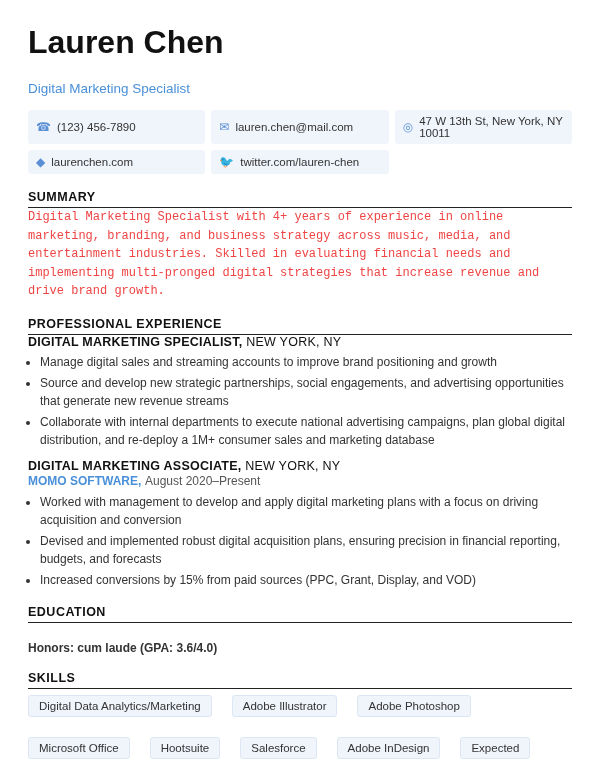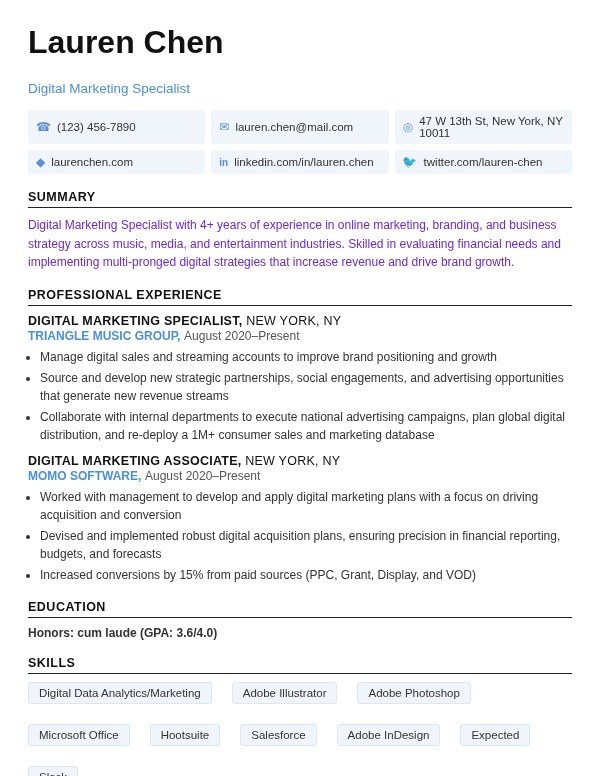--- a/index.html
+++ b/index.html
@@ -45,28 +45,28 @@
       font-size: 12px;
       flex-shrink: 0;
     }
     .section-title {
       font-size: 12.5px;
       font-weight: 900;
       letter-spacing: 0.04em;
       color: #111;
       border-bottom: 1.5px solid #222;
       padding-bottom: 3px;
-      margin-bottom: 8px;
       margin-top: 16px;
       text-transform: uppercase;
     }
     .summary-text {
       font-size: 12px;
-      color: #6d28d9;
+      color: #ef4444;
       line-height: 1.55;
+      font-family: Liberation Mono, monospace;
     }
     .job-title {
       font-size: 12.5px;
       font-weight: 900;
       color: #111;
       letter-spacing: 0.02em;
       text-transform: uppercase;
     }
     .job-company {
       font-size: 12px;
@@ -115,20 +115,21 @@
     .edu-dates {
       font-size: 12px;
       color: #555;
     }
     .edu-honors {
       font-size: 12px;
       color: #333;
       font-weight: 600;
       text-align: right;
       white-space: nowrap;
+      margin-top: 16px;
     }
     .skills-grid {
       display: flex;
       flex-wrap: wrap;
       gap: 20px;
       margin-top: 6px;
     }
     .skill-tag {
       background: #f0f4fb;
       border: 1px solid #dce6f5;
@@ -159,41 +160,33 @@
   </div>
   <div class="contact-item">
     <span class="contact-icon">◎</span>
     <span>47 W 13th St, New York, NY 10011</span>
   </div>
   <div class="contact-item">
     <span class="contact-icon">◆</span>
     <span>laurenchen.com</span>
   </div>
   <div class="contact-item">
-    <span class="contact-icon" style="font-style:normal;font-weight:bold;font-size:10px;">in</span>
-    <span>linkedin.com/in/lauren.chen</span>
-  </div>
-  <div class="contact-item">
     <span class="contact-icon">🐦</span>
     <span>twitter.com/lauren-chen</span>
   </div>
 </div>
 
 <div class="section-title">SUMMARY</div>
 <p class="summary-text">Digital Marketing Specialist with 4+ years of experience in online marketing, branding, and business strategy across music, media, and entertainment industries. Skilled in evaluating financial needs and implementing multi-pronged digital strategies that increase revenue and drive brand growth.</p>
 
 <div class="section-title">PROFESSIONAL EXPERIENCE</div>
 
 <div>
   <div class="job-title">
     <span>DIGITAL MARKETING SPECIALIST,</span><span class="job-location"> New York, NY</span>
-  </div>
-  <div class="job-meta">
-    <span class="job-company">TRIANGLE MUSIC GROUP,</span>
-    <span class="job-dates"> August 2020–Present</span>
   </div>
   <ul class="job-bullets">
     <li>Manage digital sales and streaming accounts to improve brand positioning and growth</li>
     <li>Source and develop new strategic partnerships, social engagements, and advertising opportunities that generate new revenue streams</li>
     <li>Collaborate with internal departments to execute national advertising campaigns, plan global digital distribution, and re-deploy a 1M+ consumer sales and marketing database</li>
   </ul>
 </div>
 
 <div style="margin-top:10px;">
   <div class="job-title">

